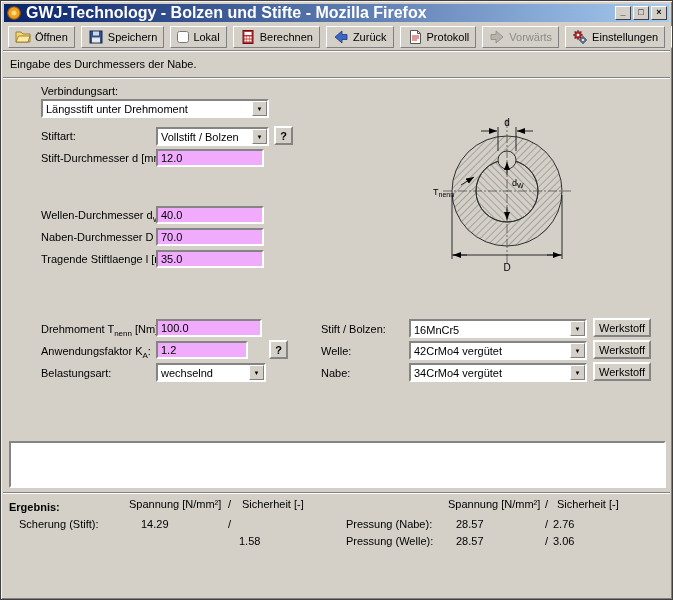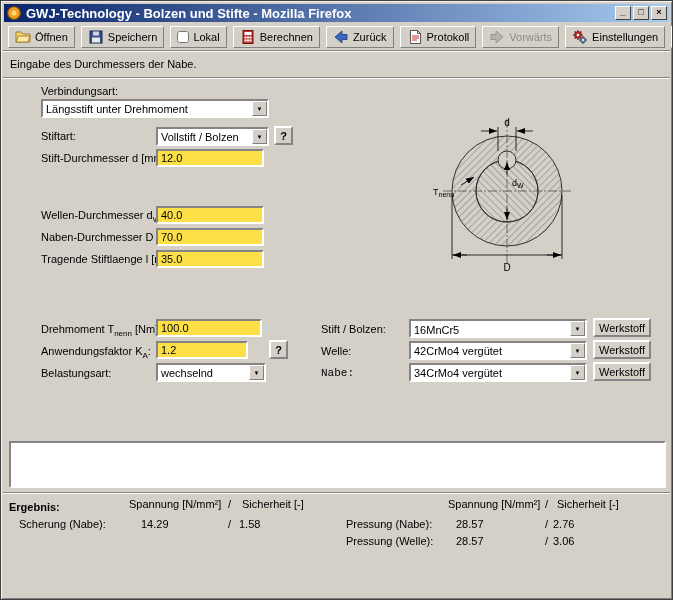--- a/index.html
+++ b/index.html
@@ -3,34 +3,34 @@
 <meta charset="utf-8">
 <style>
   :root { --chrome:#d4d0c8; --titlebar-start:#0a246a; --titlebar-end:#a6caf0; }
   * { margin:0; padding:0; box-sizing:border-box; }
   body { width:673px; height:600px; font-family:"Liberation Sans","DejaVu Sans",sans-serif; font-size:11px; color:#000; background:#fff; }
   .win { position:relative; width:673px; height:600px; background:var(--chrome); border:1px solid #404040;
          box-shadow: inset 1px 1px 0 #f5f4f2, inset -1px -1px 0 #808080; overflow:hidden; }
   .titlebar { position:absolute; left:3px; top:3px; right:3px; height:18px;
               background:linear-gradient(90deg,var(--titlebar-start),var(--titlebar-end));
               color:#fff; font-weight:bold; display:flex; align-items:center; padding:0 2px; }
-  .title-text { flex:1; white-space:nowrap; overflow:hidden; margin-left:4px; font-size:13px; }
+  .title-text { flex:1; white-space:nowrap; overflow:hidden; margin-left:4px; font-size:16px; }
   .tb-btn { width:16px; height:14px; background:var(--chrome); border:1px solid; border-color:#fff #404040 #404040 #fff;
             color:#000; font-size:9px; line-height:10px; text-align:center; margin-left:2px; font-weight:bold; cursor:default; }
   .toolbar { position:absolute; left:3px; top:23px; right:3px; height:26px; display:flex; align-items:center; padding:0 4px; gap:6px; }
   .btn { display:inline-flex; align-items:center; gap:4px; height:22px; padding:0 6px; background:var(--chrome);
          border:1px solid; border-color:#fff #808080 #808080 #fff; font:inherit; color:#000; cursor:default; white-space:nowrap; }
   .btn.disabled { color:#8a8a8a; }
   .icon16 { width:16px; height:16px; flex:0 0 16px; }
   .chkbox { width:12px; height:12px; margin:0; }
   .groove { position:absolute; left:2px; right:2px; height:2px; border-top:1px solid #828282; border-bottom:1px solid #fdfdfd; }
   .msgbar { position:absolute; left:3px; top:52px; right:3px; height:22px; display:flex; align-items:center; padding:0 6px; }
   .lbl { position:absolute; white-space:nowrap; }
   sub { font-size:8px; }
-  .field { position:absolute; background:#fde047; border:2px solid; border-color:#848484 #fff #fff #848484; font:inherit; padding:0 3px; }
+  .field { position:absolute; background:#f0abfc; border:2px solid; border-color:#848484 #fff #fff #848484; font:inherit; padding:0 3px; }
   .combo { position:absolute; height:19px; background:#fff; border:2px solid; border-color:#848484 #fff #fff #848484;
            display:flex; align-items:center; }
   .combo .txt { flex:1; padding:0 3px; white-space:nowrap; overflow:hidden; }
   .combo .arrow { width:15px; align-self:stretch; background:var(--chrome); border:1px solid; border-color:#fff #808080 #808080 #fff;
                   font-size:6px; display:flex; align-items:center; justify-content:center; }
   .pushbtn { position:absolute; background:var(--chrome); border:2px solid; border-color:#fff #848484 #848484 #fff;
              font:inherit; text-align:center; cursor:default; padding:0; }
   .pushbtn.q { font-weight:bold; }
   .diagram { position:absolute; left:418px; top:114px; }
   .outbox { position:absolute; left:8px; top:440px; width:657px; height:47px; background:#fff;
@@ -240,43 +240,43 @@
   </div>
   <button class="pushbtn" style="left:592px; top:317px; width:58px; height:19px;">Werkstoff</button>
 
   <div class="lbl" style="left:320px; top:344px;">Welle:</div>
   <div class="combo" style="left:408px; top:340px; width:178px;">
     <span class="txt">42CrMo4 vergütet</span>
     <span class="arrow">▼</span>
   </div>
   <button class="pushbtn" style="left:592px; top:339px; width:58px; height:19px;">Werkstoff</button>
 
-  <div class="lbl" style="left:320px; top:366px;font-family:Liberation Mono, monospace;">Nabe:</div>
+  <div class="lbl" style="left:320px; top:366px;">Nabe:</div>
   <div class="combo" style="left:408px; top:362px; width:178px;">
     <span class="txt">34CrMo4 vergütet</span>
     <span class="arrow">▼</span>
   </div>
   <button class="pushbtn" style="left:592px; top:361px; width:58px; height:19px;">Werkstoff</button>
 
   <div class="outbox"></div>
 
   <div class="groove" style="top:491px;"></div>
 
   <span class="rtxt bold" style="left:8px; top:500px;">Ergebnis:</span>
   <span class="rtxt" style="left:128px; top:497px;">Spannung [N/mm²]</span>
   <span class="rtxt" style="left:227px; top:497px;">/</span>
   <span class="rtxt" style="left:241px; top:497px;">Sicherheit [-]</span>
   <span class="rtxt" style="left:447px; top:497px;">Spannung [N/mm²]</span>
   <span class="rtxt" style="left:544px; top:497px;">/</span>
   <span class="rtxt" style="left:556px; top:497px;">Sicherheit [-]</span>
 
-  <span class="rtxt" style="left:18px; top:517px;">Scherung (Nabe):</span>
+  <span class="rtxt" style="left:18px; top:517px;">Scherung (Stift):</span>
   <span class="rnum" style="left:140px; top:517px; width:48px;">14.29</span>
   <span class="rtxt" style="left:227px; top:517px;">/</span>
-  <span class="rnum" style="left:238px; top:517px; width:34px;">1.58</span>
+  <span class="rnum" style="left:238px; top:534px; width:34px;">1.58</span>
 
   <span class="rtxt" style="left:345px; top:517px;">Pressung (Nabe):</span>
   <span class="rnum" style="left:455px; top:517px; width:48px;">28.57</span>
   <span class="rtxt" style="left:544px; top:517px;">/</span>
   <span class="rnum" style="left:552px; top:517px; width:38px;">2.76</span>
 
   <span class="rtxt" style="left:345px; top:534px;">Pressung (Welle):</span>
   <span class="rnum" style="left:455px; top:534px; width:48px;">28.57</span>
   <span class="rtxt" style="left:544px; top:534px;">/</span>
   <span class="rnum" style="left:552px; top:534px; width:38px;">3.06</span>

